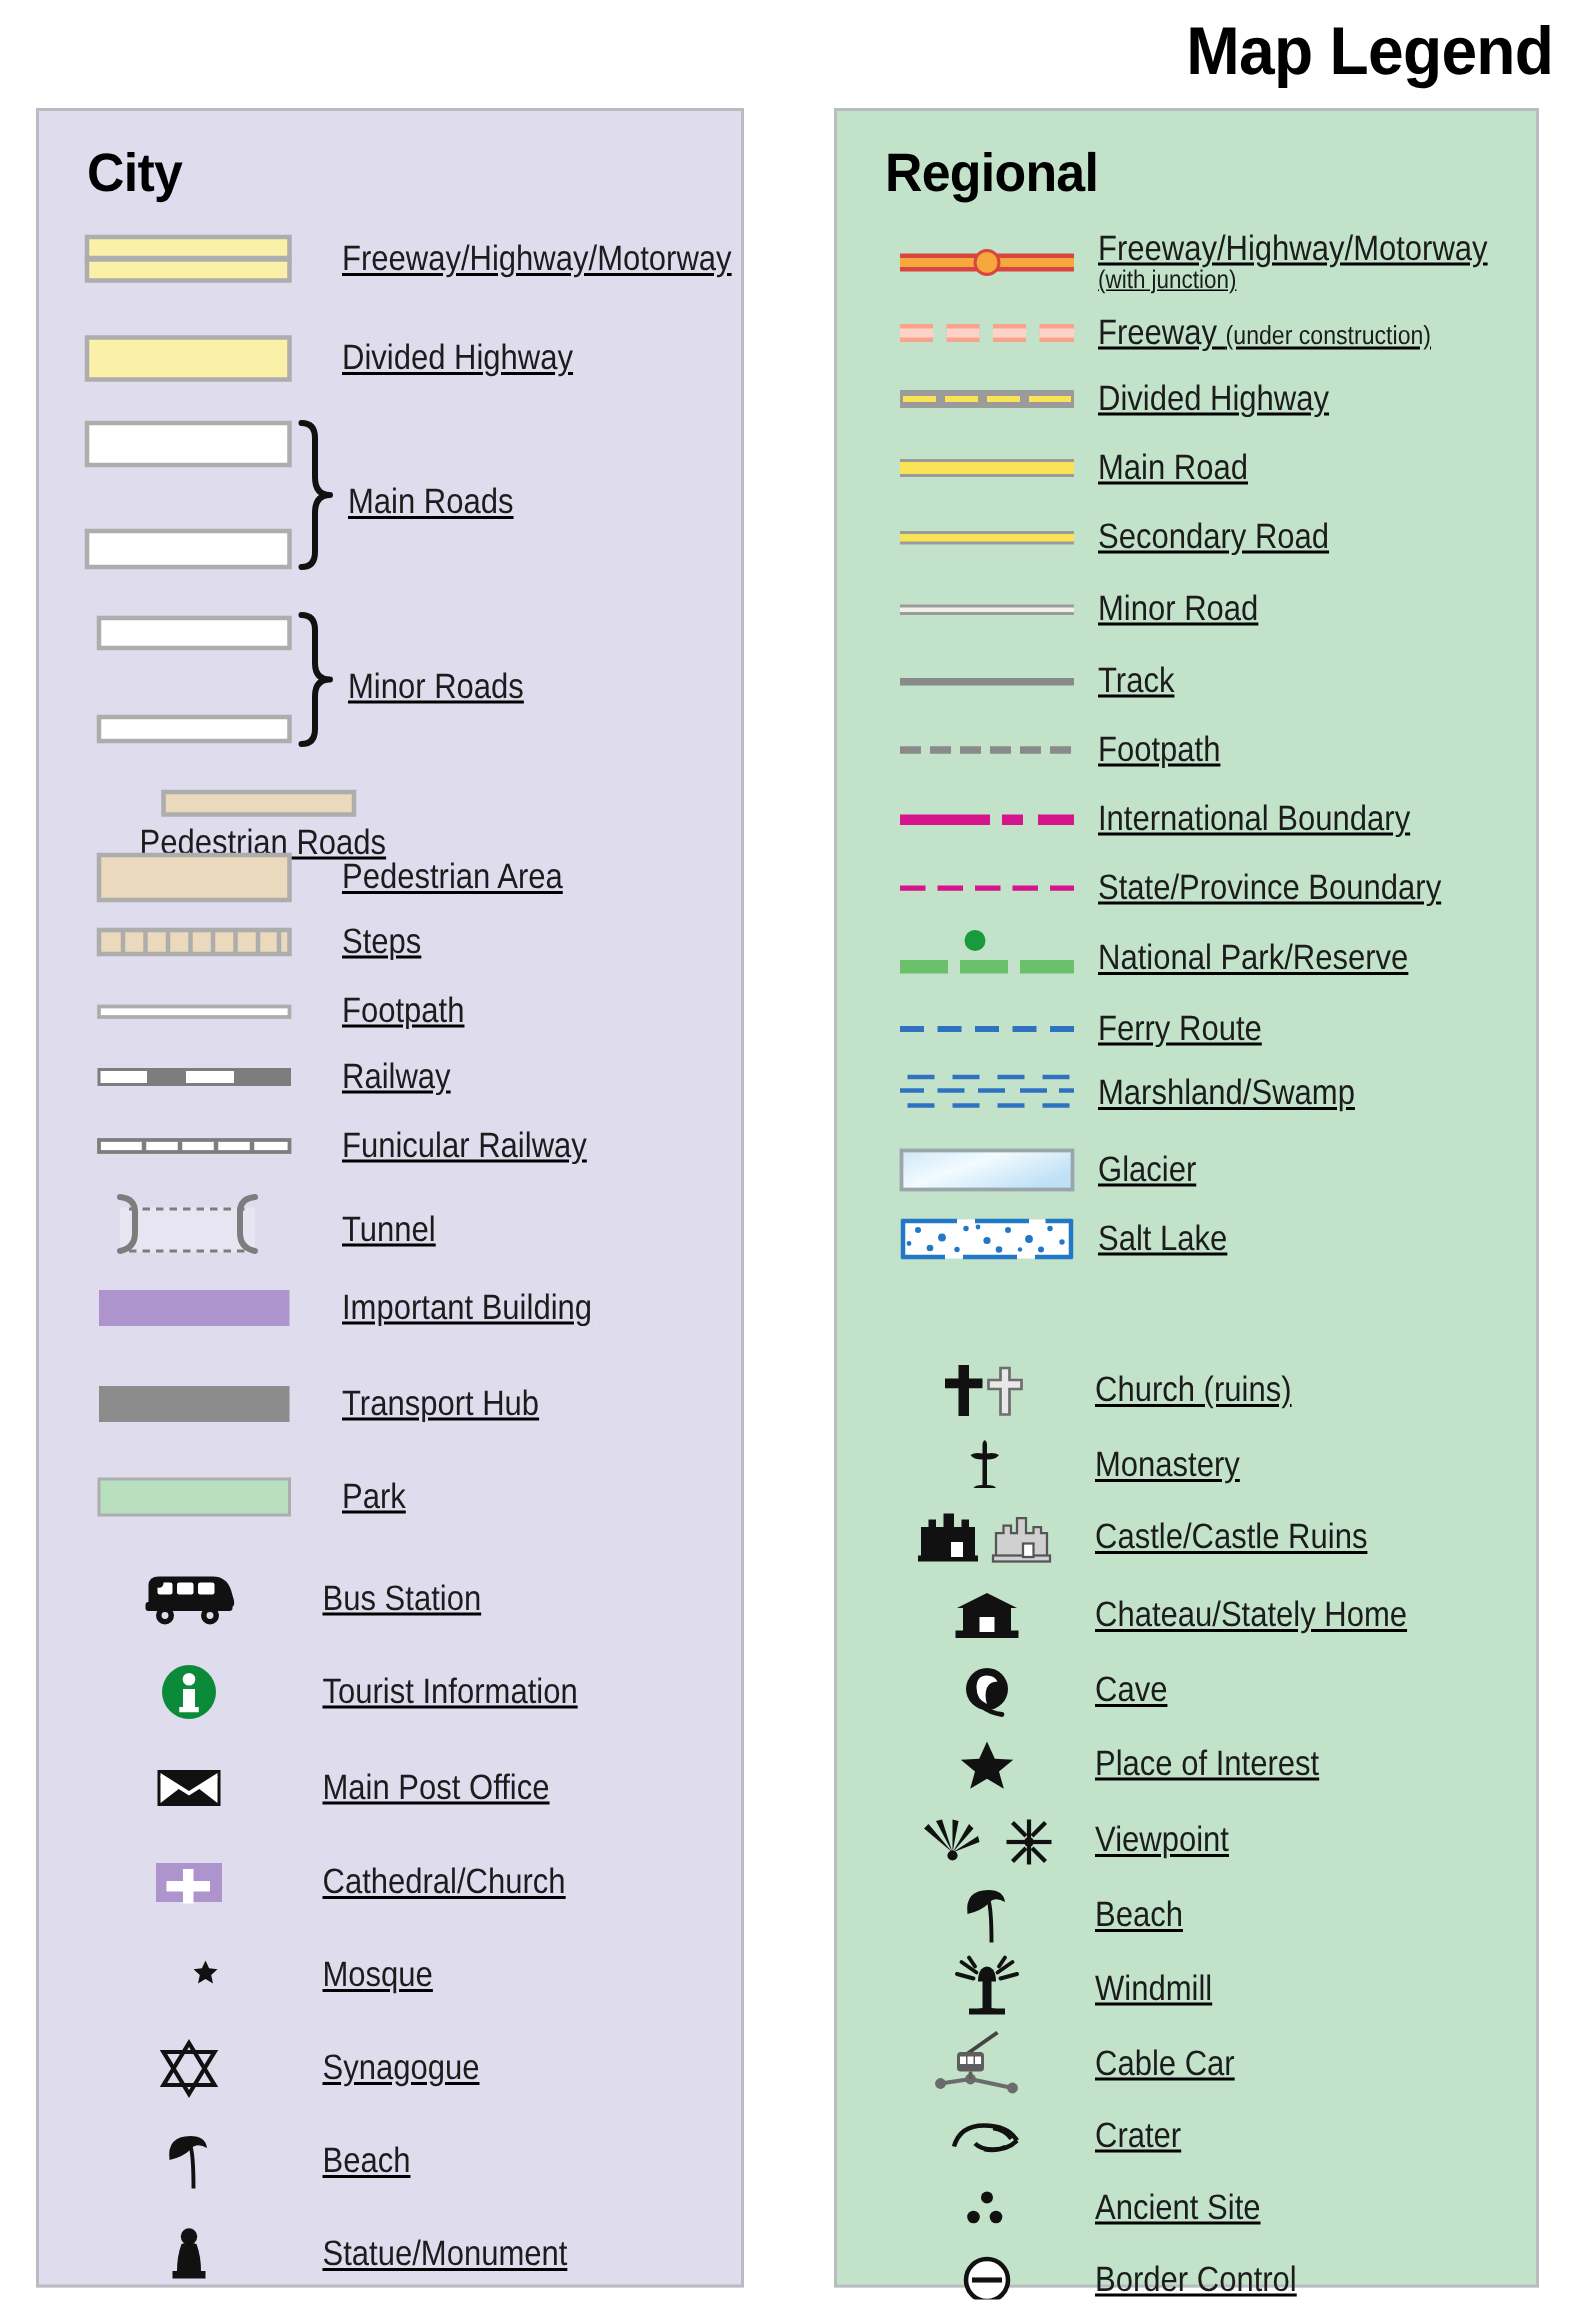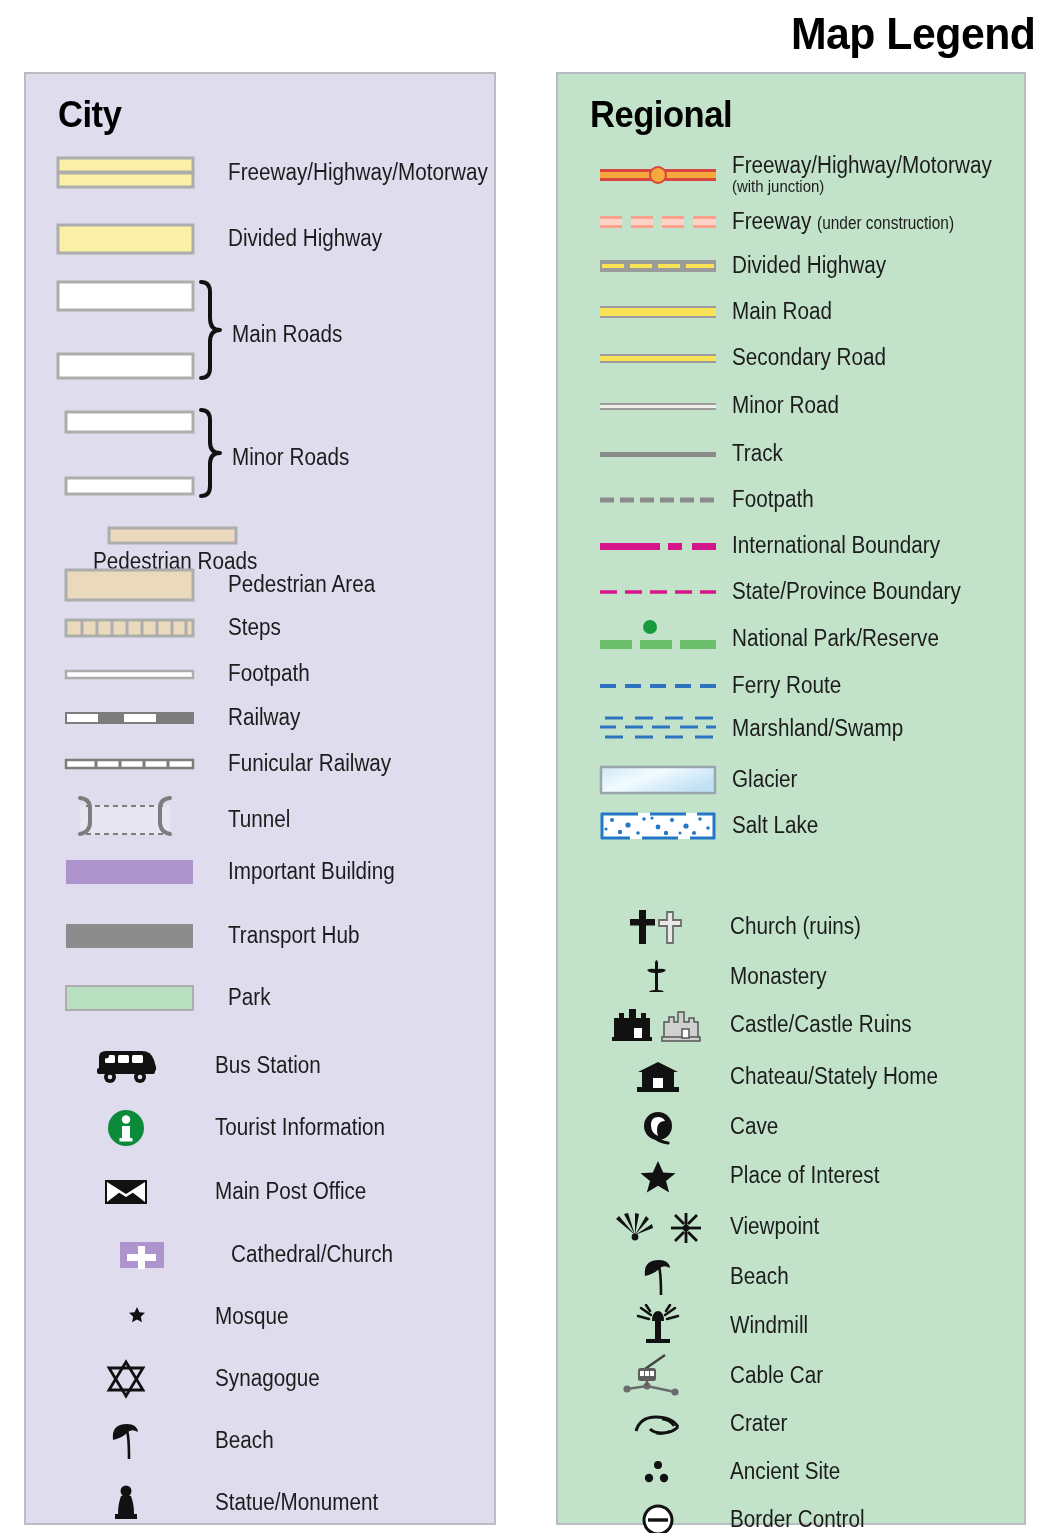--- a/index.html
+++ b/index.html
@@ -20,21 +20,21 @@
   }
   #city-panel{left:24px;width:472px;height:1453px;background:#dfdcee;}
   #regional-panel{left:556px;width:470px;height:1453px;background:#c2e3ca;}
   .panel-title{
     position:absolute;left:32px;top:20px;
     font-size:36px;font-weight:bold;color:#000;
     letter-spacing:-0.5px;
     font-family:"Liberation Sans",sans-serif;
     transform:scaleX(0.96);transform-origin:left center;
   }
-  .row{position:absolute;display:flex;align-items:center;}
+  .row{position:absolute;display:flex;align-items:center;text-decoration:underline;}
   .sym{position:relative;flex:0 0 auto;}
   .lbl{
     font-size:23.5px;color:#1c1c1c;white-space:nowrap;
     font-family:"Liberation Sans","DejaVu Sans",sans-serif;
     transform:scaleX(0.88);transform-origin:left center;
     line-height:1.02;
   }
   .lbl .sub{font-size:17px;display:block;}
   .lbl .inl{font-size:17.5px;}
   .sym-icon{display:flex;align-items:center;justify-content:center;}
@@ -235,21 +235,21 @@
       <svg width="44" height="30" viewBox="0 0 44 30">
         <rect x="1" y="3" width="42" height="24" fill="#111"></rect>
         <path d="M3 5 L22 17 L41 5 L41 8 L22 20 L3 8 Z" fill="#fff"></path>
         <path d="M3 25 L16 15 L3 7 Z" fill="#fff"></path>
         <path d="M41 25 L28 15 L41 7 Z" fill="#fff"></path>
       </svg>
     </div>
     <div class="lbl" style="margin-left:22px;">Main Post Office</div>
   </div>
 
-  <div class="row" style="left:48px;top:1160px;">
+  <div class="row" style="left:32px;top:1160px;">
     <div class="sym sym-icon" style="width:135px;height:42px;">
       <svg width="46" height="32" viewBox="0 0 46 32">
         <rect x="1" y="3" width="44" height="26" fill="#ae94cd"></rect>
         <path d="M19 7 h7 v8 h11 v7 h-11 v8 h-7 v-8 h-11 v-7 h11 z" fill="#fff"></path>
       </svg>
     </div>
     <div class="lbl" style="margin-left:22px;">Cathedral/Church</div>
   </div>
 
   <div class="row" style="left:32px;top:1222px;">

